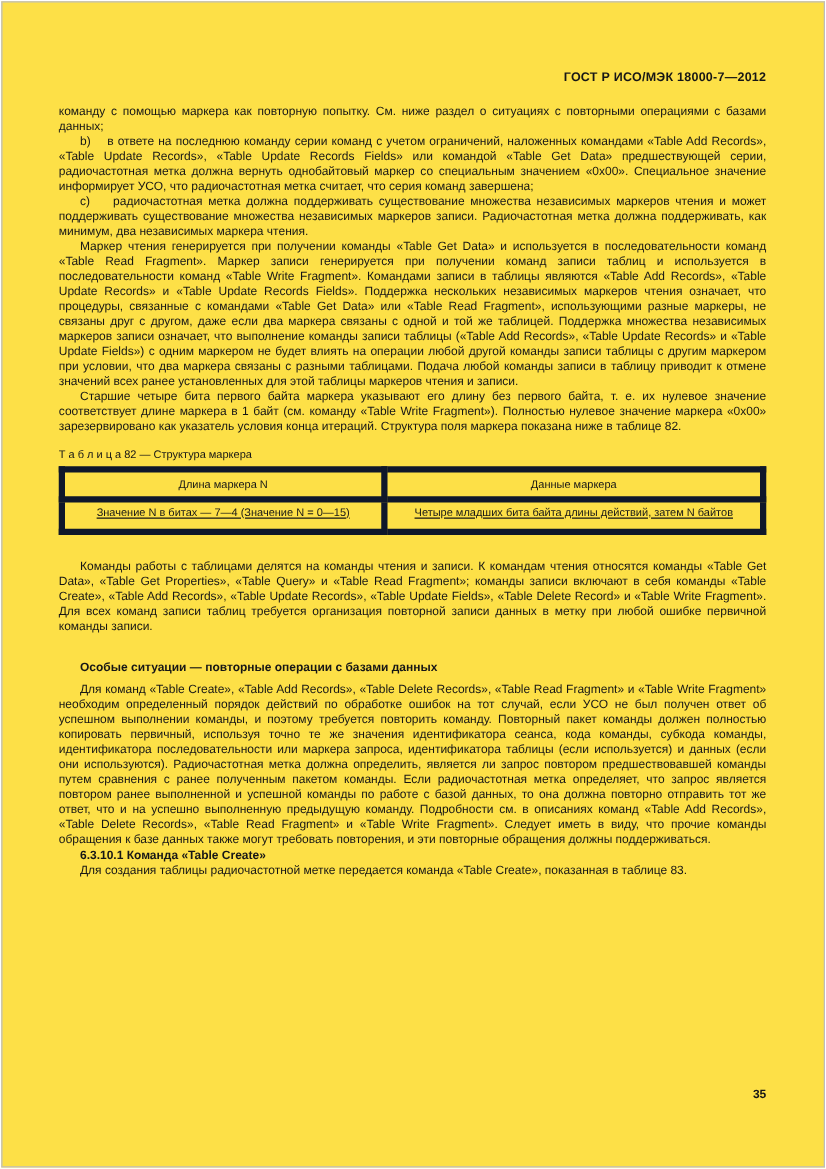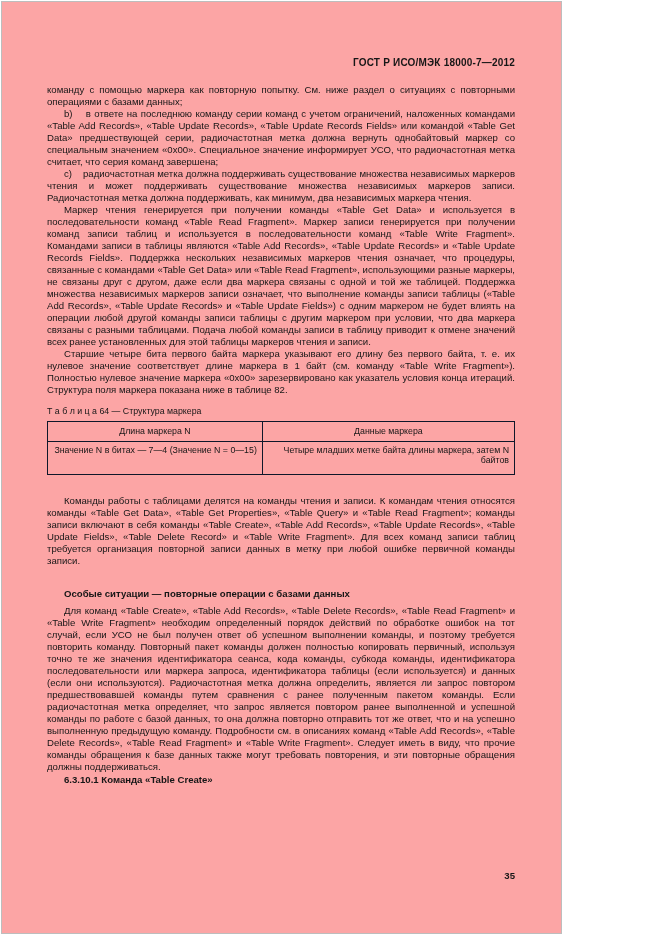--- a/index.html
+++ b/index.html
@@ -1,25 +1,25 @@
 <!DOCTYPE html>
 <html><head>
 <meta charset="utf-8">
 <style>
   * { margin: 0; padding: 0; box-sizing: border-box; }
   html, body { width: 661px; height: 935px; background: #ffffff; }
   body { font-family: "Liberation Sans", "DejaVu Sans", sans-serif; color: #161616; }
 
   .page {
     position: relative;
-    width: 561px;
+    width: 659px;
     height: 933px;
     margin: 1px;
     border: 1px solid #bdbdbd;
-    background: #fca5a5;
+    background: #fde047;
     overflow: hidden;
   }
 
   .doc-header {
     position: absolute;
     top: 55px;
     left: 45px;
     right: 46px;
     text-align: right;
     font-weight: bold;
@@ -46,33 +46,34 @@
     text-indent: 0 !important;
     text-align: left;
   }
 
   table.doc-table {
     width: 100%;
     border-collapse: collapse;
     margin-bottom: 20px;
   }
   table.doc-table th, table.doc-table td {
-    border: 1px solid #0f172a;
+    border: 5px solid #0f172a;
     font-weight: normal;
     font-size: 8.8px;
     line-height: 10.5px;
     vertical-align: top;
   }
   table.doc-table th {
     text-align: center;
     padding: 4px 3px;
   }
   table.doc-table td {
-    text-align: right;
+    text-align: center;
     padding: 3px 5px 8px 5px;
+    text-decoration: underline;
   }
   .col-1 { width: 46%; }
   .col-2 { width: 54%; }
 
   .section-heading {
     font-weight: bold;
     margin: 21px 0 5px 0;
   }
 
   .subsection-heading { margin-top: 1px; font-weight: bold; }
@@ -97,43 +98,44 @@
     <p class="noindent">команду с помощью маркера как повторную попытку. См. ниже раздел о ситуациях с повторными операциями с базами данных;</p>
 
     <p>b)&nbsp;&nbsp;&nbsp;&nbsp;в ответе на последнюю команду серии команд с учетом ограничений, наложенных командами «Table Add Records», «Table Update Records», «Table Update Records Fields» или командой «Table Get Data» предшествующей серии, радиочастотная метка должна вернуть однобайтовый маркер со специальным значением «0x00». Специальное значение информирует УСО, что радиочастотная метка считает, что серия команд завершена;</p>
 
     <p>c)&nbsp;&nbsp;&nbsp;&nbsp;радиочастотная метка должна поддерживать существование множества независимых маркеров чтения и может поддерживать существование множества независимых маркеров записи. Радиочастотная метка должна поддерживать, как минимум, два независимых маркера чтения.</p>
 
     <p>Маркер чтения генерируется при получении команды «Table Get Data» и используется в последовательности команд «Table Read Fragment». Маркер записи генерируется при получении команд записи таблиц и используется в последовательности команд «Table Write Fragment». Командами записи в таблицы являются «Table Add Records», «Table Update Records» и «Table Update Records Fields». Поддержка нескольких независимых маркеров чтения означает, что процедуры, связанные с командами «Table Get Data» или «Table Read Fragment», использующими разные маркеры, не связаны друг с другом, даже если два маркера связаны с одной и той же таблицей. Поддержка множества независимых маркеров записи означает, что выполнение команды записи таблицы («Table Add Records», «Table Update Records» и «Table Update Fields») с одним маркером не будет влиять на операции любой другой команды записи таблицы с другим маркером при условии, что два маркера связаны с разными таблицами. Подача любой команды записи в таблицу приводит к отмене значений всех ранее установленных для этой таблицы маркеров чтения и записи.</p>
 
     <p>Старшие четыре бита первого байта маркера указывают его длину без первого байта, т. е. их нулевое значение соответствует длине маркера в 1 байт (см. команду «Table Write Fragment»). Полностью нулевое значение маркера «0x00» зарезервировано как указатель условия конца итераций. Структура поля маркера показана ниже в таблице 82.</p>
 
-    <p class="tbl-caption">Т а б л и ц а 64 — Структура маркера</p>
+    <p class="tbl-caption">Т а б л и ц а 82 — Структура маркера</p>
 
     <table class="doc-table">
       <thead>
         <tr>
           <th class="col-1">Длина маркера N</th>
           <th class="col-2">Данные маркера</th>
         </tr>
       </thead>
       <tbody>
         <tr>
           <td>Значение N в битах — 7—4 (Значение N = 0—15)</td>
-          <td>Четыре младших метке байта длины маркера, затем N байтов</td>
+          <td>Четыре младших бита байта длины действий, затем N байтов</td>
         </tr>
       </tbody>
     </table>
 
     <p>Команды работы с таблицами делятся на команды чтения и записи. К командам чтения относятся команды «Table Get Data», «Table Get Properties», «Table Query» и «Table Read Fragment»; команды записи включают в себя команды «Table Create», «Table Add Records», «Table Update Records», «Table Update Fields», «Table Delete Record» и «Table Write Fragment». Для всех команд записи таблиц требуется организация повторной записи данных в метку при любой ошибке первичной команды записи.</p>
 
     <p class="section-heading">Особые ситуации — повторные операции с базами данных</p>
 
     <p>Для команд «Table Create», «Table Add Records», «Table Delete Records», «Table Read Fragment» и «Table Write Fragment» необходим определенный порядок действий по обработке ошибок на тот случай, если УСО не был получен ответ об успешном выполнении команды, и поэтому требуется повторить команду. Повторный пакет команды должен полностью копировать первичный, используя точно те же значения идентификатора сеанса, кода команды, субкода команды, идентификатора последовательности или маркера запроса, идентификатора таблицы (если используется) и данных (если они используются). Радиочастотная метка должна определить, является ли запрос повтором предшествовавшей команды путем сравнения с ранее полученным пакетом команды. Если радиочастотная метка определяет, что запрос является повтором ранее выполненной и успешной команды по работе с базой данных, то она должна повторно отправить тот же ответ, что и на успешно выполненную предыдущую команду. Подробности см. в описаниях команд «Table Add Records», «Table Delete Records», «Table Read Fragment» и «Table Write Fragment». Следует иметь в виду, что прочие команды обращения к базе данных также могут требовать повторения, и эти повторные обращения должны поддерживаться.</p>
 
     <p class="subsection-heading">6.3.10.1 Команда «Table Create»</p>
 
+    <p>Для создания таблицы радиочастотной метке передается команда «Table Create», показанная в таблице 83.</p>
 
   </div>
 
   <div class="page-number">35</div>
 
 </div>
 
 </body></html>

